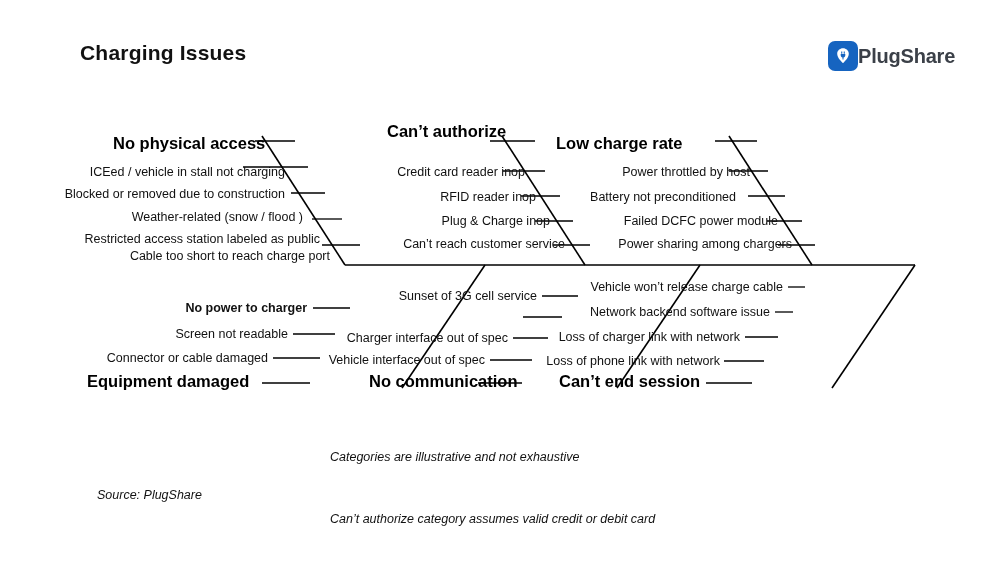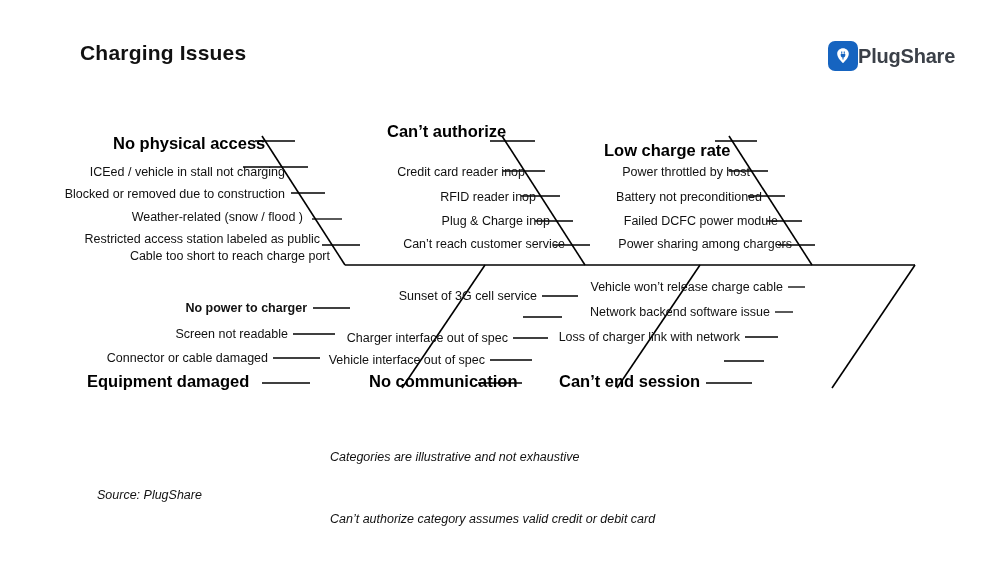--- a/index.html
+++ b/index.html
@@ -155,52 +155,53 @@
 
     <line x1="788" y1="287" x2="805" y2="287" stroke="#000" stroke-width="1.3"></line>
     <line x1="775" y1="312" x2="793" y2="312" stroke="#000" stroke-width="1.3"></line>
     <line x1="745" y1="337" x2="778" y2="337" stroke="#000" stroke-width="1.3"></line>
     <line x1="724" y1="361" x2="764" y2="361" stroke="#000" stroke-width="1.3"></line>
     <line x1="706" y1="383" x2="752" y2="383" stroke="#000" stroke-width="1.3"></line>
   </svg>
 
   <div class="cat-head" style="left:113px; top:134px;">No physical access</div>
   <div class="cat-head" style="left:359px; top:122px;margin-left:28px;">Can’t authorize</div>
-  <div class="cat-head" style="left:604px; top:134px;margin-top:7px;">Low charge rate</div>
+  <div class="cat-head" style="left:556px; top:134px;">Low charge rate</div>
 
   <div class="cat-head" style="left:87px; top:372px;">Equipment damaged</div>
   <div class="cat-head" style="left:325px; top:372px;margin-left:44px;">No communication</div>
   <div class="cat-head" style="left:559px; top:372px;">Can’t end session</div>
 
   <div class="cause right" style="left:0px; top:165px; width:285px;">ICEed / vehicle in stall not charging</div>
   <div class="cause right" style="left:0px; top:187px; width:285px;">Blocked or removed due to construction</div>
   <div class="cause right" style="left:0px; top:210px; width:303px;">Weather-related (snow / flood )</div>
   <div class="cause right" style="left:0px; top:232px; width:320px;">Restricted access station labeled as public</div>
   <div class="cause right" style="left:0px; top:249px; width:330px;">Cable too short to reach charge port</div>
 
   <div class="cause right" style="left:240px; top:165px; width:285px;">Credit card reader inop</div>
   <div class="cause right" style="left:240px; top:190px; width:296px;">RFID reader inop</div>
   <div class="cause right" style="left:240px; top:214px; width:310px;">Plug &amp; Charge inop</div>
   <div class="cause right" style="left:240px; top:237px; width:325px;">Can’t reach customer service</div>
 
   <div class="cause right" style="left:470px; top:165px; width:280px;">Power throttled by host</div>
-  <div class="cause right" style="left:470px; top:190px; width:292px;">Battery not preconditioned</div>
+  <div class="cause right" style="left:444px; top:190px; width:292px;">Battery not preconditioned</div>
   <div class="cause right" style="left:470px; top:214px; width:308px;">Failed DCFC power module</div>
   <div class="cause right" style="left:470px; top:237px; width:322px;">Power sharing among chargers</div>
 
   <div class="cause right" style="left:0px; top:301px; width:307px;font-weight:bold;">No power to charger</div>
   <div class="cause right" style="left:0px; top:327px; width:288px;">Screen not readable</div>
   <div class="cause right" style="left:0px; top:351px; width:268px;">Connector or cable damaged</div>
 
   <div class="cause right" style="left:255px; top:289px; width:282px;">Sunset of 3G cell service</div>
   <div class="cause right" style="left:255px; top:331px; width:253px;">Charger interface out of spec</div>
   <div class="cause right" style="left:255px; top:353px; width:230px;">Vehicle interface out of spec</div>
 
   <div class="cause right" style="left:500px; top:280px; width:283px;">Vehicle won’t release charge cable</div>
   <div class="cause right" style="left:500px; top:305px; width:270px;">Network backend software issue</div>
   <div class="cause right" style="left:500px; top:330px; width:240px;">Loss of charger link with network</div>
+  <div class="cause right" style="left:500px; top:354px; width:220px;">Loss of phone link with network</div>
 
   <div class="note" style="left:330px; top:450px;">Categories are illustrative and not exhaustive</div>
   <div class="note" style="left:330px; top:468px;margin-top:44px;">Can’t authorize category assumes valid credit or debit card</div>
 
   <div class="source">Source: PlugShare</div>
 
 </div>
 
 </body></html>

